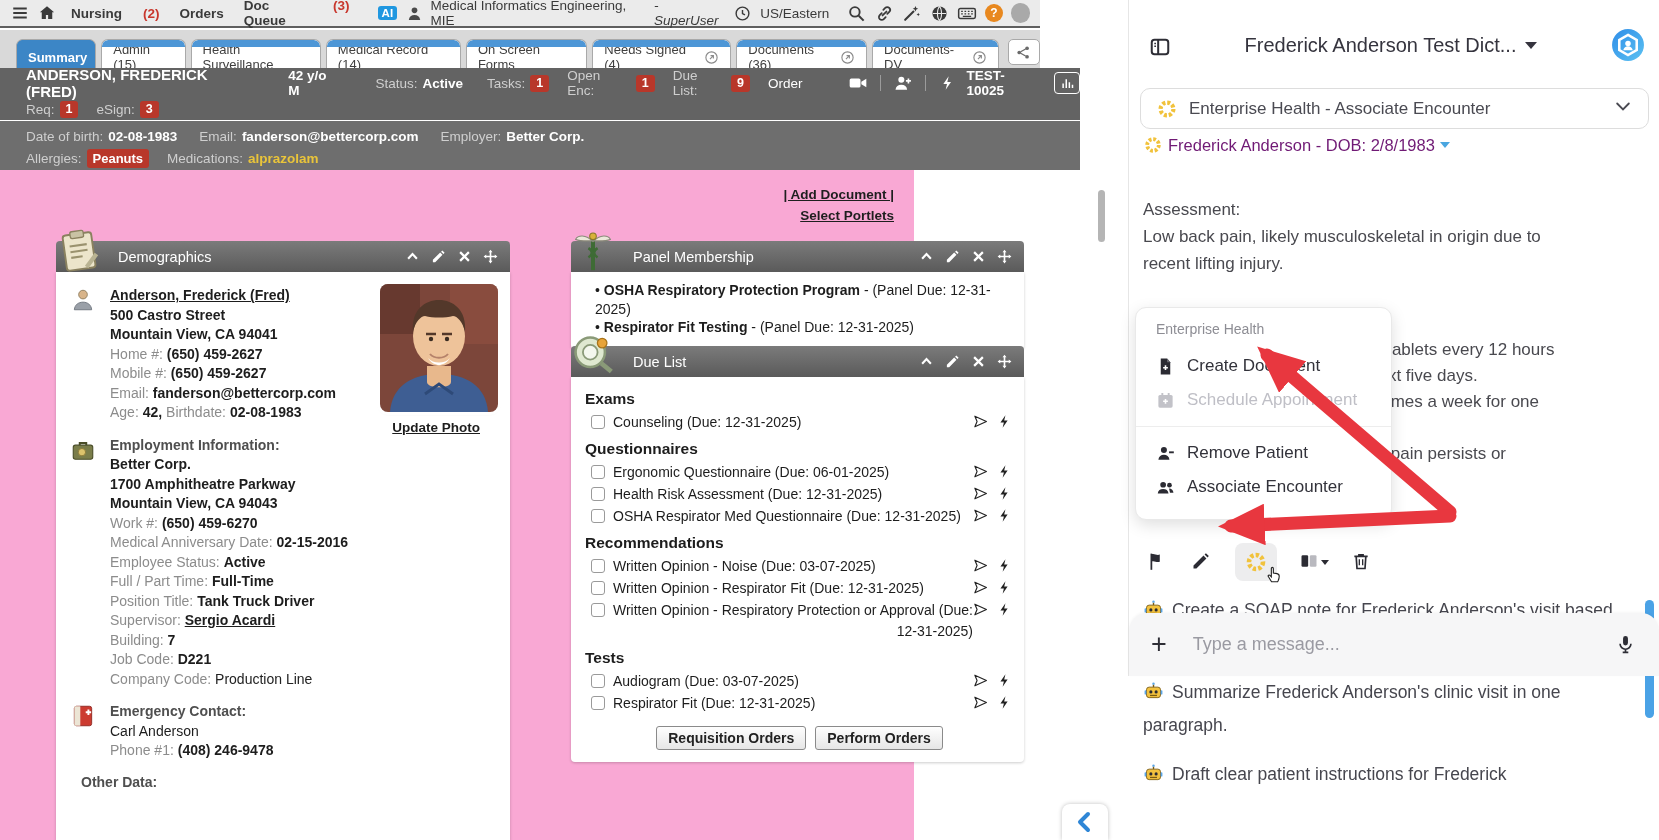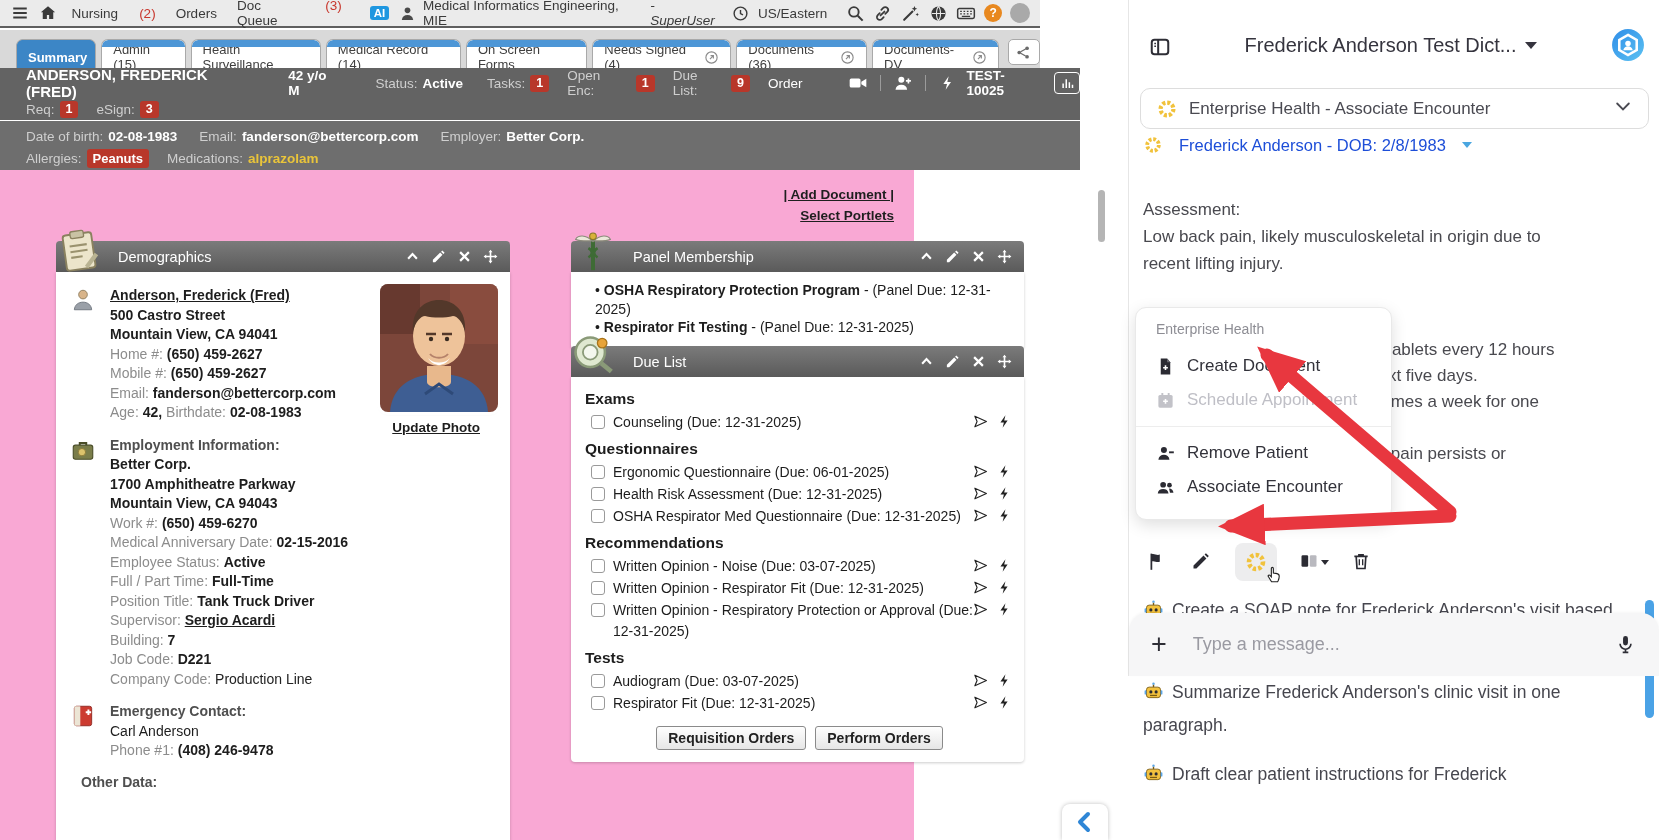--- a/index.html
+++ b/index.html
@@ -5,21 +5,21 @@
   * { margin:0; padding:0; box-sizing:border-box; }
   body { font-family:"Liberation Sans",sans-serif; background:#fff; }
   .screen { position:relative; width:1659px; height:840px; background:#fff; overflow:hidden; }
 
   
   .ehr { position:absolute; left:0; top:0; width:1128px; height:840px; background:#fff; }
 
   .topbar { position:absolute; left:0; top:0; width:1040px; height:28px; background:#ebebeb;
             border-bottom:2px solid #5f5f5f; display:flex; align-items:center; padding:0 10px; gap:8px;
             font-size:13.5px; color:#3a3a3a; }
-  .topbar .nav-item { display:flex; gap:21px; margin:0 6px; cursor:default; }
+  .topbar .nav-item { display:flex; gap:21px; margin:0 6px; cursor:default;font-weight:bold; }
   .topbar .red { color:#c8372d; }
   .ai-badge { background:#1f97e0; color:#fff; font-weight:bold; font-size:11.5px; padding:1px 4px;
               border-radius:3px; margin-left:14px; }
   .org { display:flex; gap:6px; align-items:center; }
   .role { font-style:italic; }
   .tb-ic { display:inline-flex; align-items:center; justify-content:center; width:20px; height:20px; }
   .help-badge { width:18px; height:18px; border-radius:50%; background:#e8881f; color:#fff; font-weight:bold;
                 font-size:12px; display:flex; align-items:center; justify-content:center; }
   .avatar-dot { width:20px; height:20px; border-radius:50%; background:#a9a9a9; }
 
@@ -74,21 +74,21 @@
   .photo-wrap { position:absolute; right:12px; top:12px; width:118px; height:128px; border-radius:8px;
                 overflow:hidden; box-shadow:0 0 0 3px #fff,0 1px 3px rgba(0,0,0,.3); }
   .update-photo { position:absolute; right:30px; top:148px; font-weight:bold; text-decoration:underline;
                   font-size:13.5px; color:#1d1d1d; cursor:pointer; }
 
   .pm-bd { padding:9px 10px 12px 24px; font-size:14px; color:#1d1d1d; border-radius:0 0 4px 4px; line-height:18.5px; }
   .pm-item b { font-weight:bold; }
 
   .dl-bd { padding:6px 10px 12px 14px; font-size:14px; color:#1d1d1d; border-radius:0 0 4px 4px; }
   .dl-head { font-weight:bold; font-size:15.5px; margin:7px 0 4px 0; }
-  .dl-row { display:flex; align-items:flex-start; line-height:21px; margin-bottom:1px; }
+  .dl-row { display:flex; align-items:flex-start; line-height:21px; margin-bottom:1px;text-align:right; }
   .cbx { width:14px; height:14px; border:1.5px solid #9a9a9a; border-radius:3px; background:#fff;
          margin:3px 8px 0 6px; flex:none; cursor:pointer; }
   .dl-label { max-width:400px; }
   .dl-icons { margin-left:auto; display:flex; gap:9px; padding-right:2px; margin-top:2px; }
   .dl-icons span { width:15px; height:15px; display:inline-flex; }
   .dl-btnrow { display:flex; justify-content:center; gap:9px; margin-top:12px; }
   .gbtn { border:1px solid #8a8a8a; border-radius:3px; background:linear-gradient(#fefefe,#e6e6e6);
           font-size:14px; font-weight:600; color:#222; padding:3px 11px; cursor:pointer;
           font-family:"Liberation Sans",sans-serif; }
 
@@ -102,22 +102,22 @@
         border-left:1px solid #e6e6e6; color:#46464e; }
   .ai-head { position:absolute; left:0; top:28px; width:100%; display:flex; align-items:center; padding:0 14px 0 20px; }
   .ai-title-wrap { flex:1; display:flex; align-items:center; justify-content:center; gap:9px; }
   .ai-title { font-size:20px; color:#35343e; }
   .caret-dn { width:0; height:0; border-left:6px solid transparent; border-right:6px solid transparent;
               border-top:7px solid #35343e; }
   .ai-select { position:absolute; left:11px; top:88px; width:509px; height:41px; border:1px solid #ddd;
                border-radius:10px; display:flex; align-items:center; gap:11px; padding:0 15px;
                font-size:17px; color:#4a4a52; cursor:pointer; }
   .ai-select .chev { margin-left:auto; }
-  .ai-patient { position:absolute; left:14px; top:135px; display:flex; align-items:center; gap:16px;
-                font-size:16.5px; color:#1d4ed8; cursor:pointer; }
+  .ai-patient { position:absolute; left:14px; top:135px; display:flex; align-items:center; gap:5px;
+                font-size:16.5px; color:#701a75; cursor:pointer; }
   .caret-dn.blue { border-top-color:#4aa6e0; border-left-width:5px; border-right-width:5px; border-top-width:6px; }
   .ai-assess { position:absolute; left:14px; top:196px; font-size:17px; line-height:27px; color:#49494f; }
   .frag { position:absolute; font-size:17px; color:#49494f; white-space:nowrap; }
 
   .menu { position:absolute; left:6px; top:307px; width:257px; background:#fff; border:1px solid #e9e9e9;
           border-radius:11px; box-shadow:0 5px 16px rgba(0,0,0,.13); padding:13px 0 15px 0; z-index:5; }
   .menu-hd { font-size:14px; color:#8d8d94; padding:0 20px; margin-bottom:12px; }
   .menu-it { display:flex; align-items:center; gap:12px; font-size:17px; color:#32323a; padding:7px 20px;
              cursor:pointer; white-space:nowrap; }
   .menu-it.disabled { color:#bfbfc6; cursor:default; }

